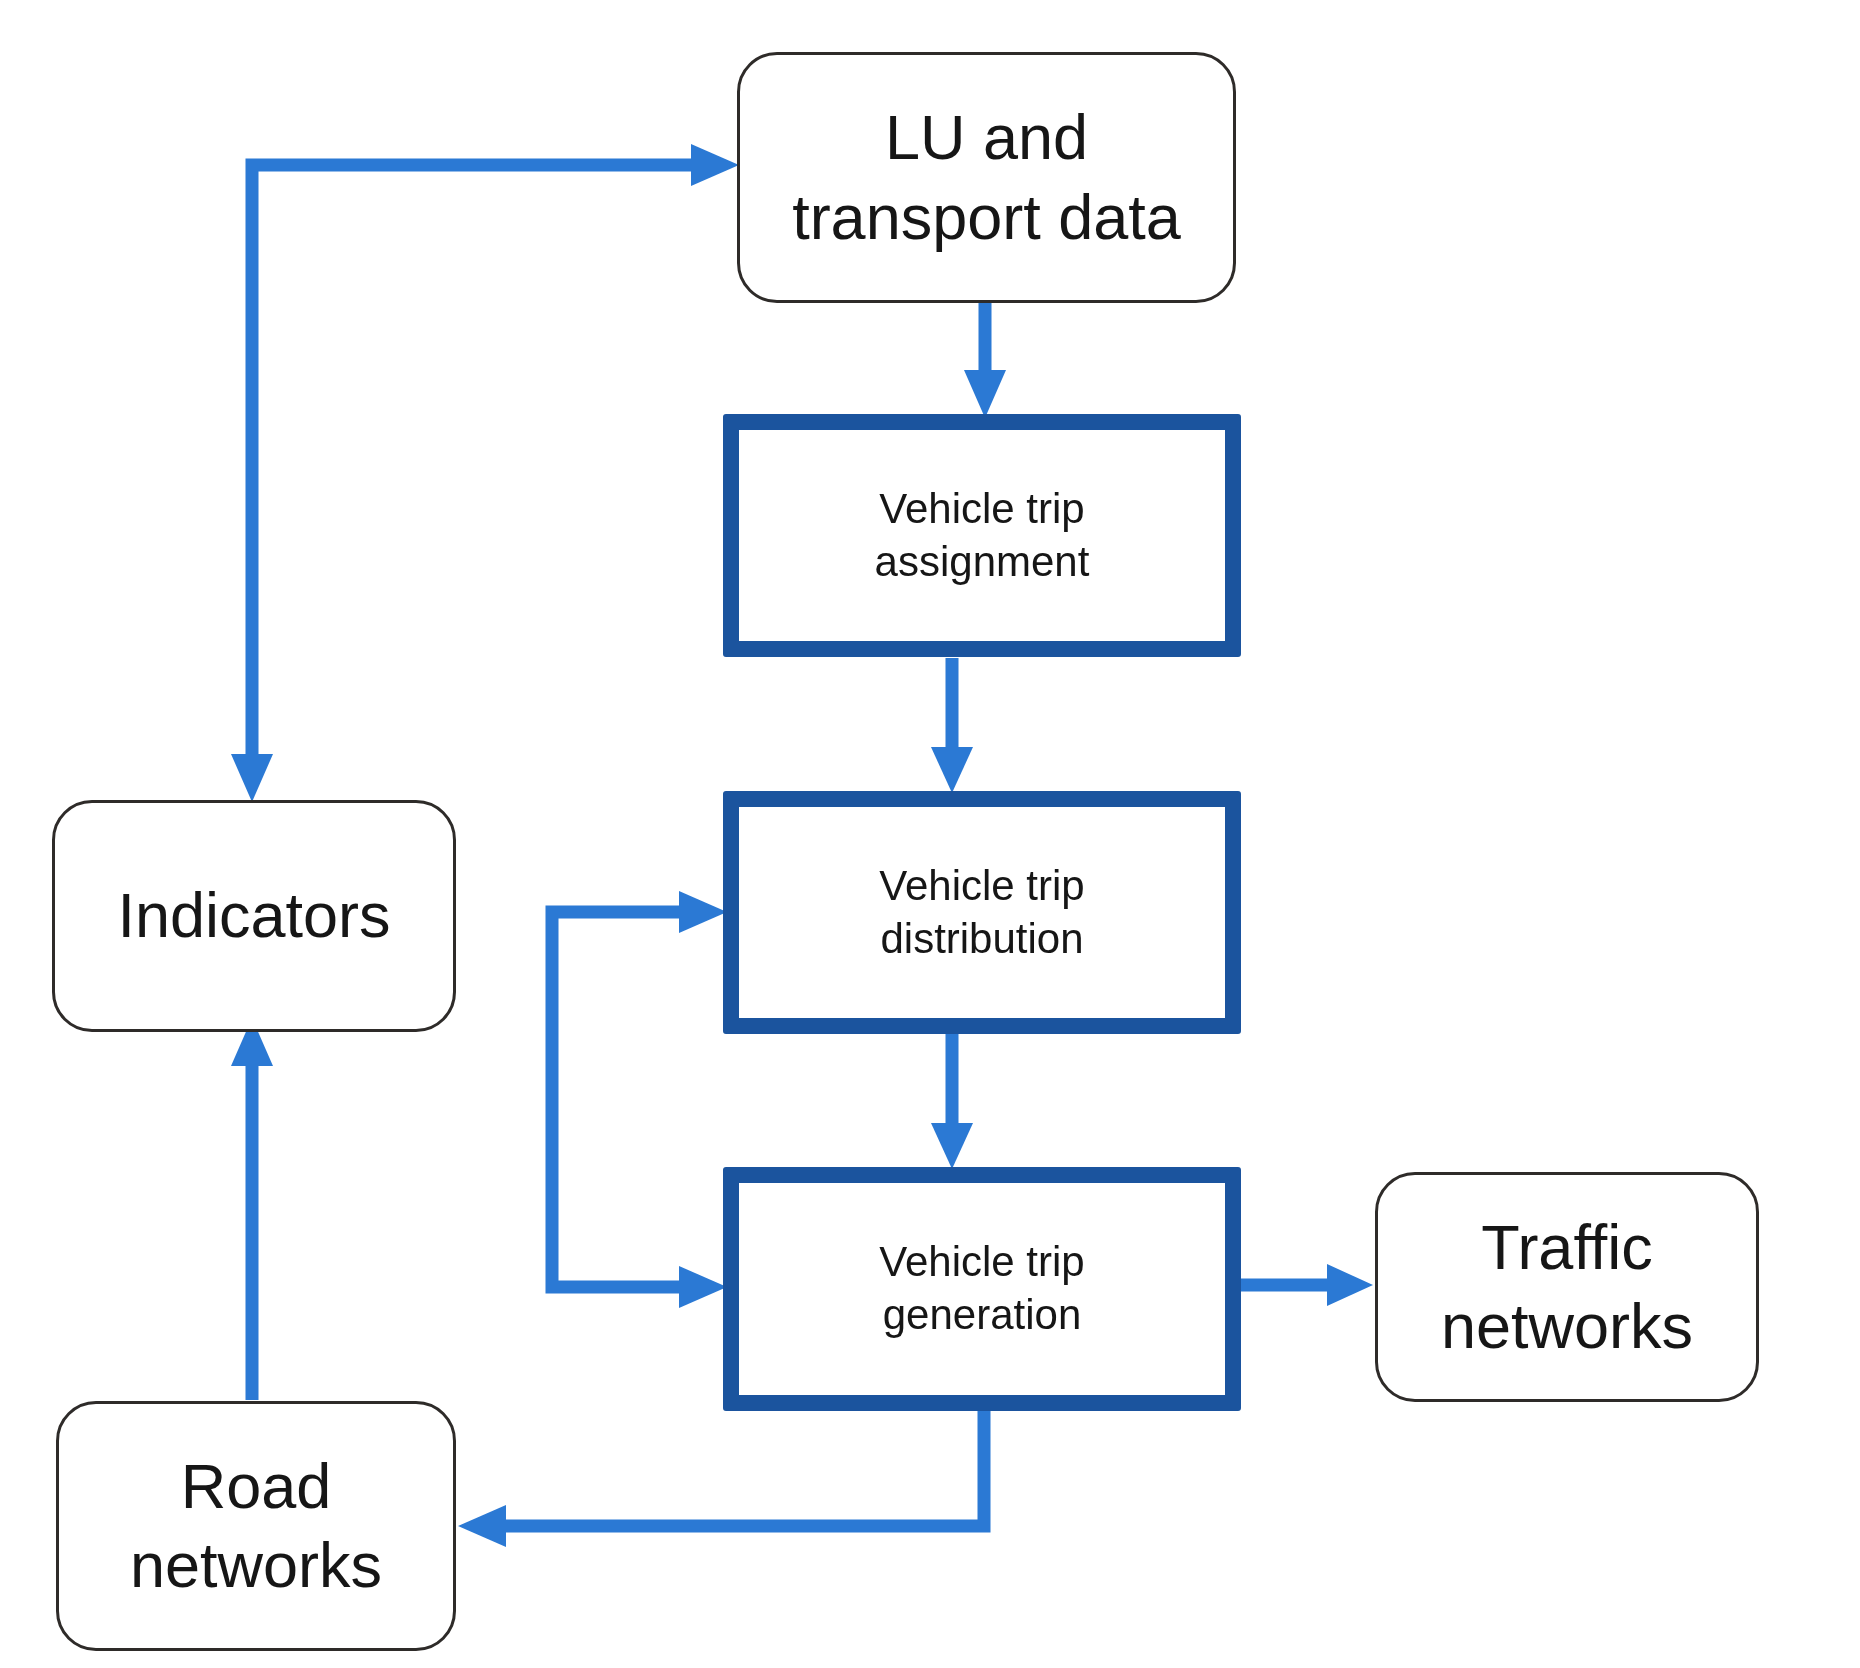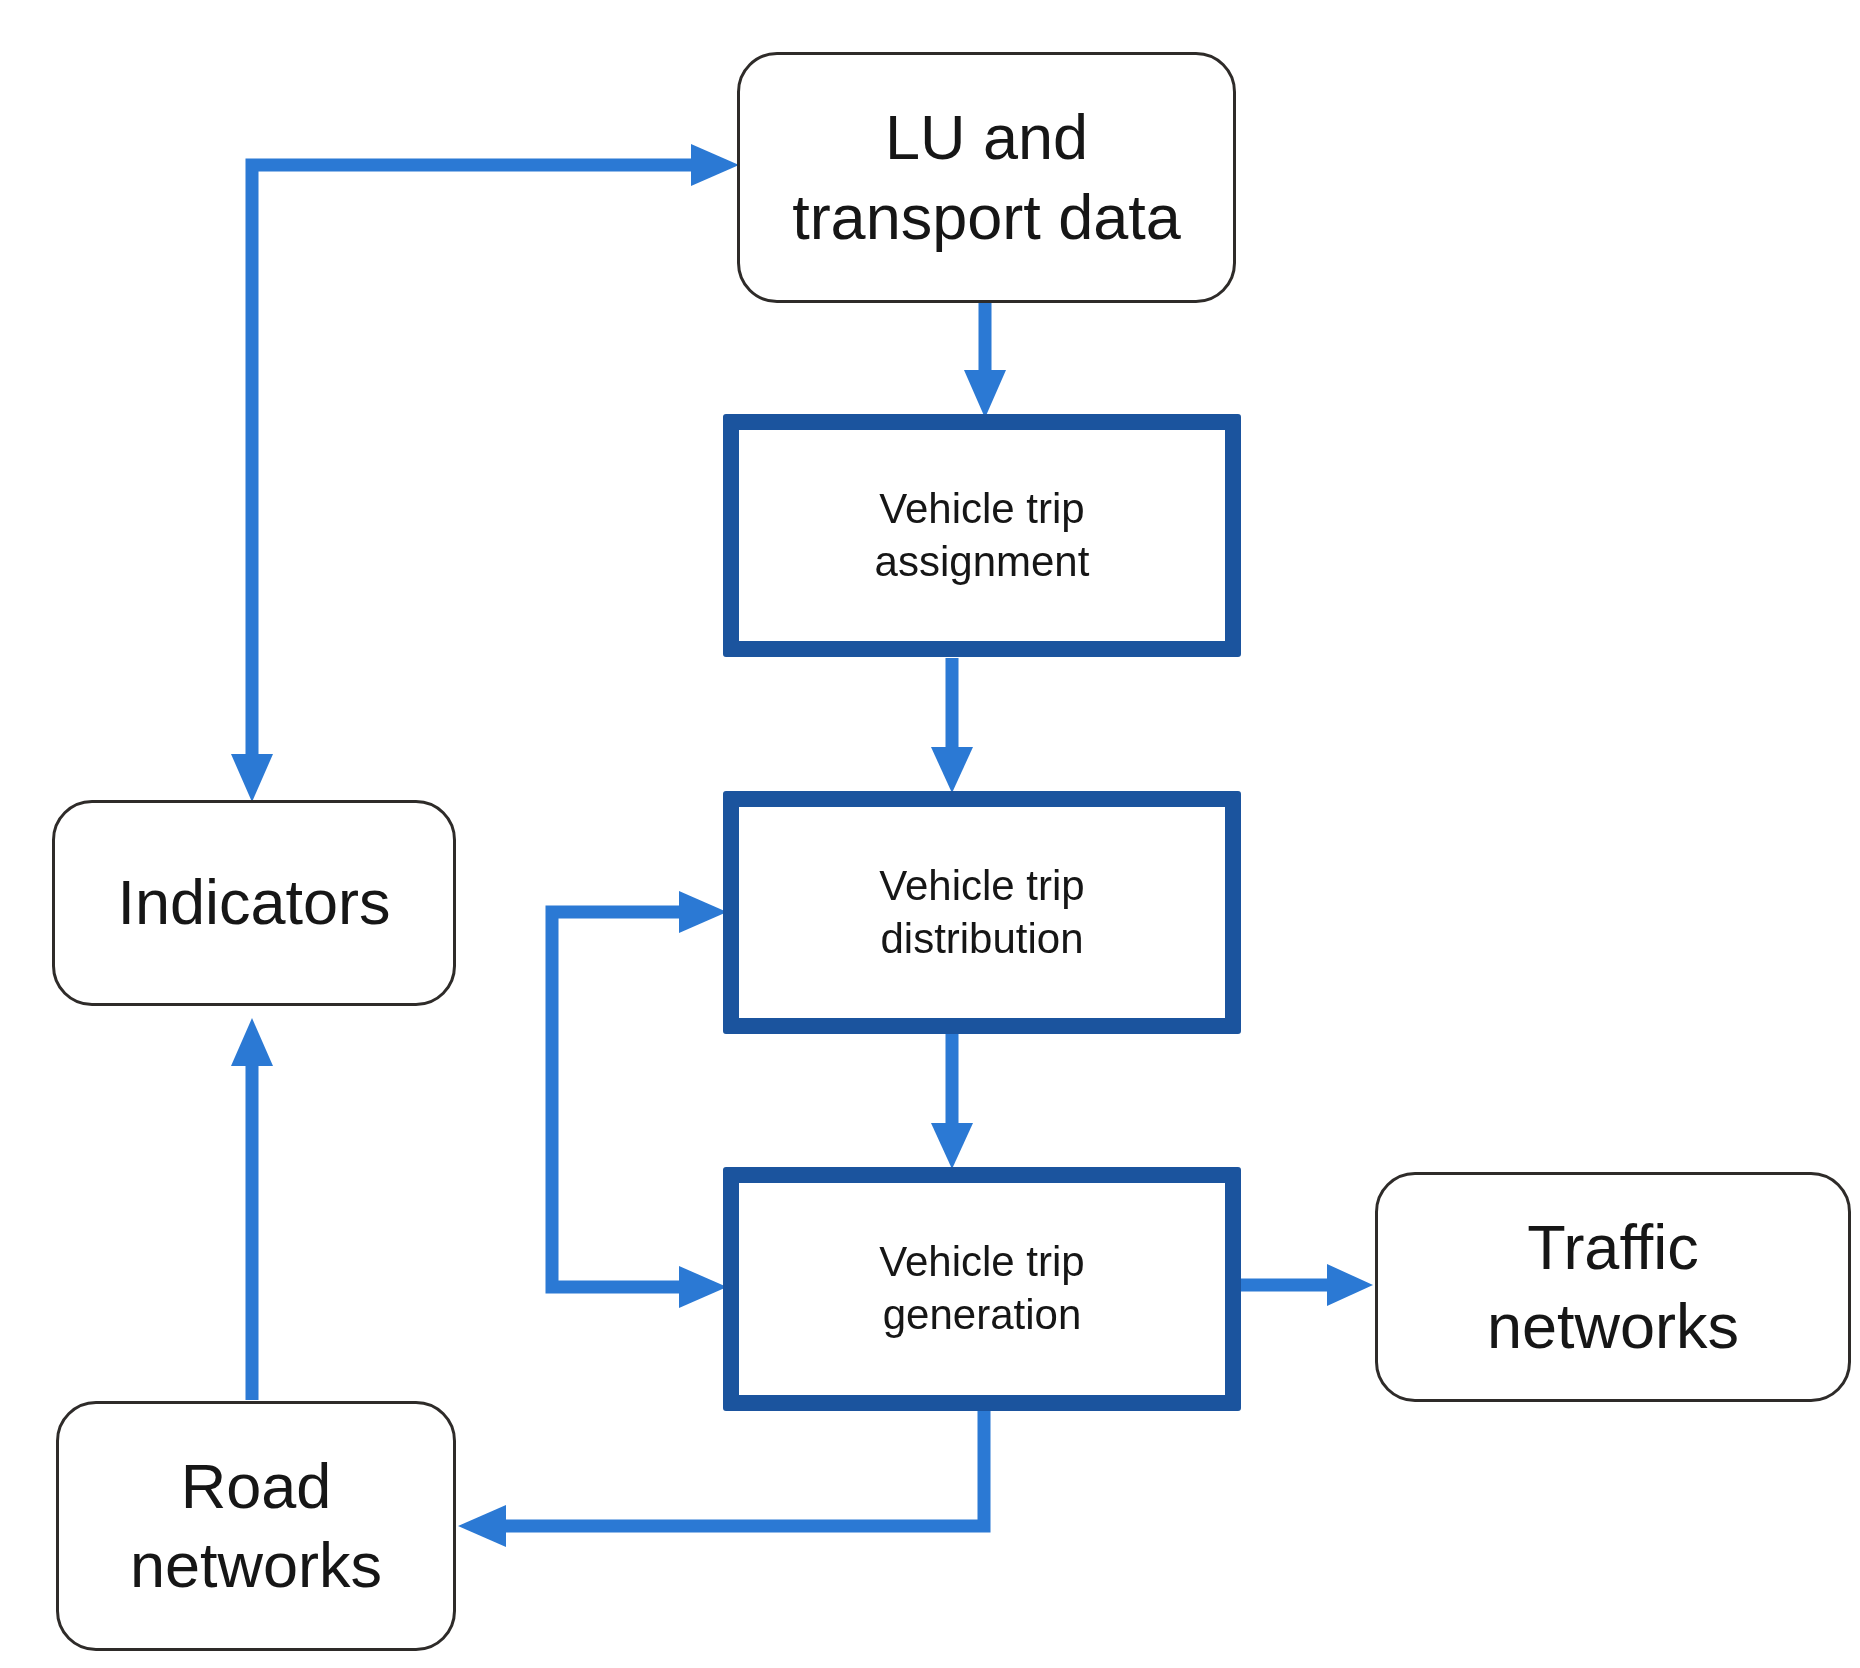--- a/index.html
+++ b/index.html
@@ -93,27 +93,27 @@
   <div class="node process" style="left:723px;top:791px;width:518px;height:243px;">
     <span>Vehicle trip</span>
     <span>distribution</span>
   </div>
 
   <div class="node process" style="left:723px;top:1167px;width:518px;height:244px;">
     <span>Vehicle trip</span>
     <span>generation</span>
   </div>
 
-  <div class="node rounded" style="left:52px;top:800px;width:404px;height:206px;">
+  <div class="node rounded" style="left:52px;top:800px;width:404px;height:232px;">
     <span>Indicators</span>
   </div>
 
   <div class="node rounded" style="left:56px;top:1401px;width:400px;height:250px;">
     <span>Road</span>
     <span>networks</span>
   </div>
 
-  <div class="node rounded" style="left:1375px;top:1172px;width:476px;height:230px;">
+  <div class="node rounded" style="left:1375px;top:1172px;width:384px;height:230px;">
     <span>Traffic</span>
     <span>networks</span>
   </div>
 
 </div>
 
 </body></html>

